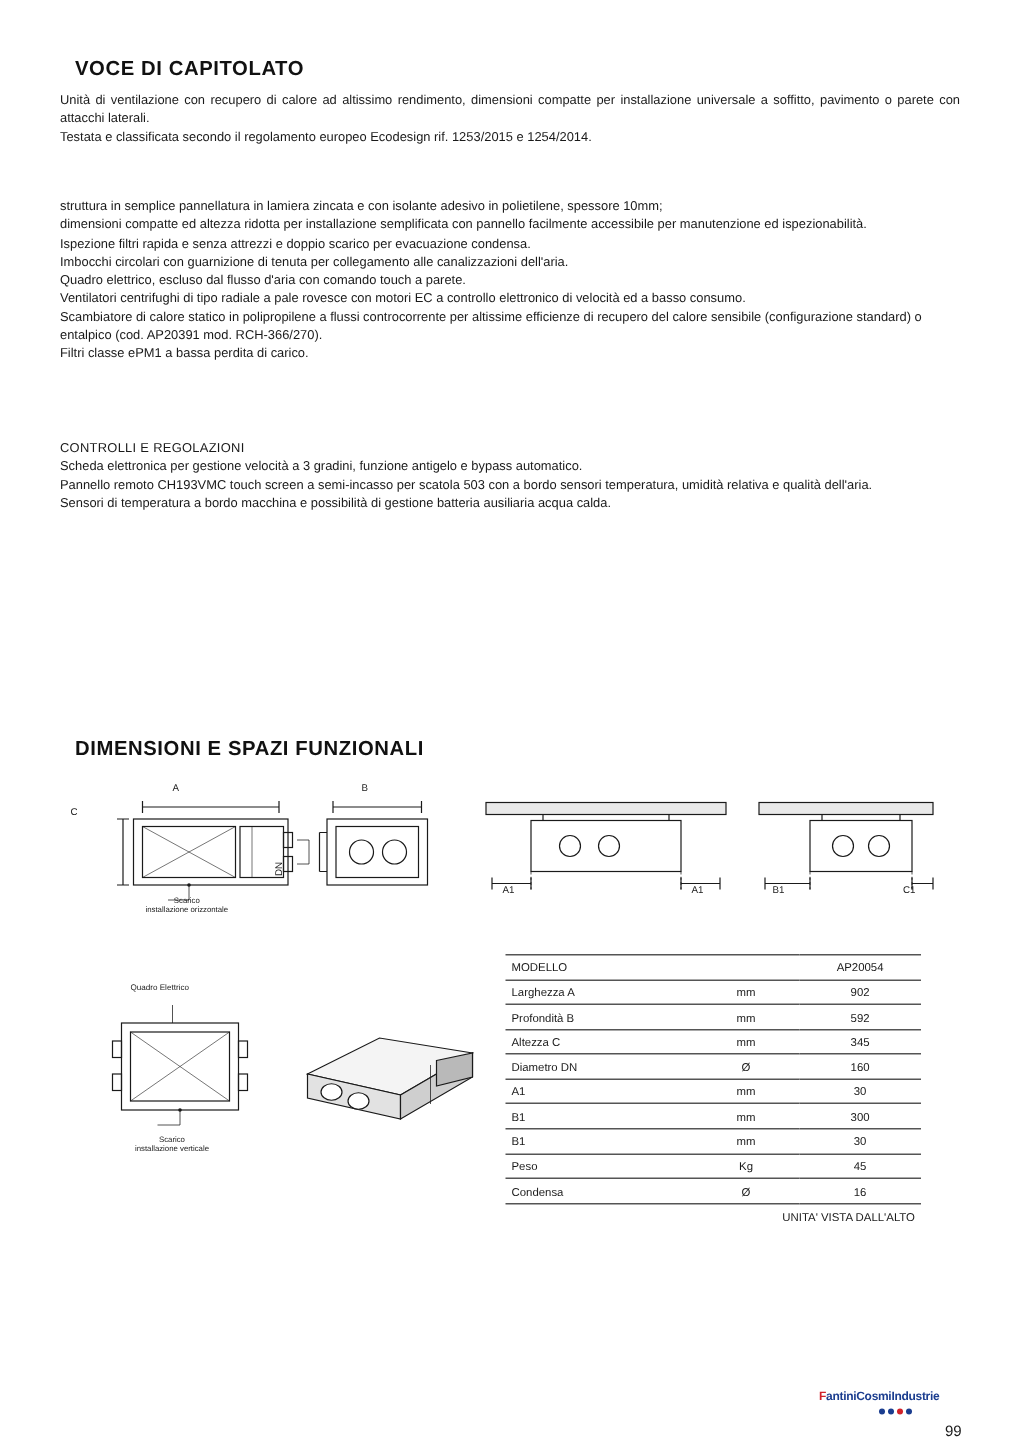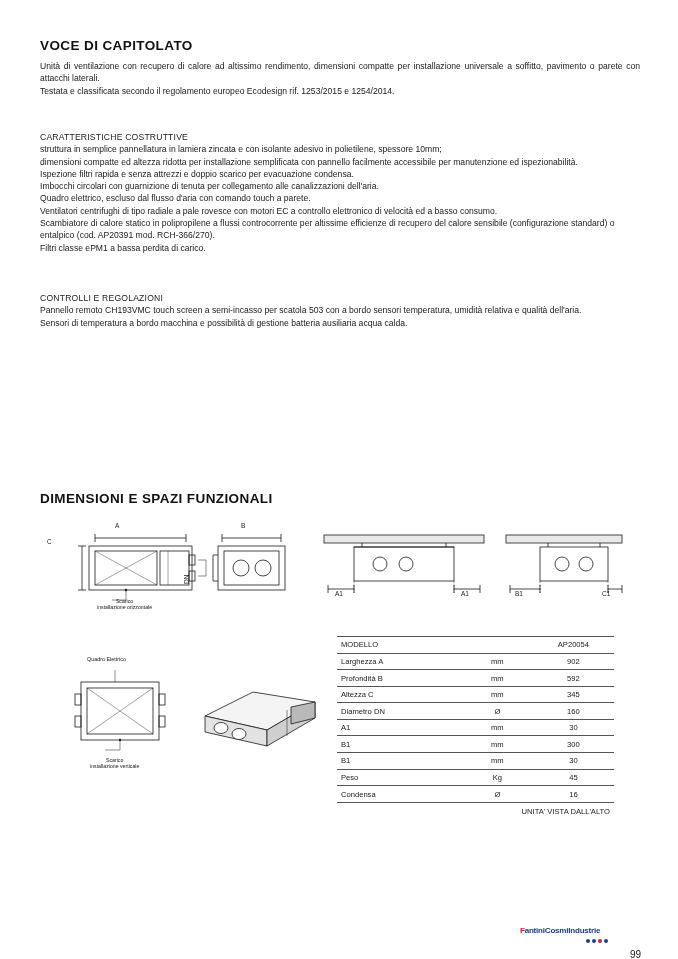--- a/index.html
+++ b/index.html
@@ -22,20 +22,21 @@
     height: 959px;
   }
 
   
   .h-title {
     position: absolute;
     font-size: 13.5px;
     font-weight: bold;
     letter-spacing: 0.4px;
     color: #111;
+    margin-left: 10px;
   }
   #title-voce { left: 40px; top: 38px; }
   #title-dim  { left: 40px; top: 491px; }
 
   
   .body-block {
     position: absolute;
     left: 40px;
     width: 600px;
     font-size: 8.6px;
@@ -102,21 +103,21 @@
   .tbl .head td { font-weight: normal; }
   .tbl .foot td {
     text-align: right;
     border-bottom: none;
     padding-top: 4px;
   }
 
   
   .footer-logo {
     position: absolute;
-    left: 520px;
+    left: 546px;
     top: 926px;
     font-size: 8px;
     font-weight: bold;
     color: #1b3d8f;
     letter-spacing: -0.2px;
     text-align: center;
   }
   .footer-logo .red { color: #d2232a; }
   .dots {
     position: absolute;
@@ -148,33 +149,33 @@
 <div class="page">
 
   <div class="h-title" id="title-voce">VOCE DI CAPITOLATO</div>
 
   <div class="body-block" style="top:60px;">
     <p class="just">Unità di ventilazione con recupero di calore ad altissimo rendimento, dimensioni compatte per installazione universale a soffitto, pavimento o parete con attacchi laterali.</p>
     <p>Testata e classificata secondo il regolamento europeo Ecodesign  rif. 1253/2015 e 1254/2014.</p>
   </div>
 
   <div class="body-block" style="top:131px;">
-    <p class="sub-head">CARATTERISTICHE COSTRUTTIVE</p>
     <p>struttura in semplice pannellatura in lamiera zincata e con isolante adesivo in polietilene, spessore 10mm;</p>
     <p class="just">dimensioni compatte ed altezza ridotta per installazione semplificata con pannello facilmente accessibile per manutenzione ed ispezionabilità.</p>
     <p>Ispezione filtri rapida e senza attrezzi e doppio scarico per evacuazione condensa.</p>
     <p>Imbocchi circolari con guarnizione di tenuta per collegamento alle canalizzazioni dell'aria.</p>
     <p>Quadro elettrico, escluso dal flusso d'aria con comando touch a parete.</p>
     <p>Ventilatori centrifughi di tipo radiale a pale rovesce con motori EC a controllo elettronico di velocità ed a basso consumo.</p>
     <p>Scambiatore di calore statico in polipropilene a flussi   controcorrente per altissime efficienze di recupero del calore sensibile (configurazione standard) o entalpico (cod. AP20391 mod. RCH-366/270).</p>
     <p>Filtri classe ePM1 a bassa perdita di carico.</p>
   </div>
 
   <div class="body-block" style="top:292px;">
     <p class="sub-head">CONTROLLI E REGOLAZIONI</p>
+    <p>Scheda elettronica per gestione velocità a 3 gradini, funzione antigelo e bypass automatico.</p>
     <p>Pannello remoto CH193VMC touch screen a semi-incasso per scatola 503 con a bordo sensori temperatura, umidità relativa e qualità dell'aria.</p>
     <p>Sensori di temperatura a bordo macchina e possibilità di gestione batteria ausiliaria acqua calda.</p>
   </div>
 
   <div class="h-title" id="title-dim">DIMENSIONI E SPAZI FUNZIONALI</div>
 
   <svg class="draw" style="left:38px; top:524px;" width="180" height="95" viewBox="0 0 180 95">
     <g fill="none" stroke="#1a1a1a" stroke-width="0.8">
 
       <line x1="57" y1="14" x2="148" y2="14"></line>

